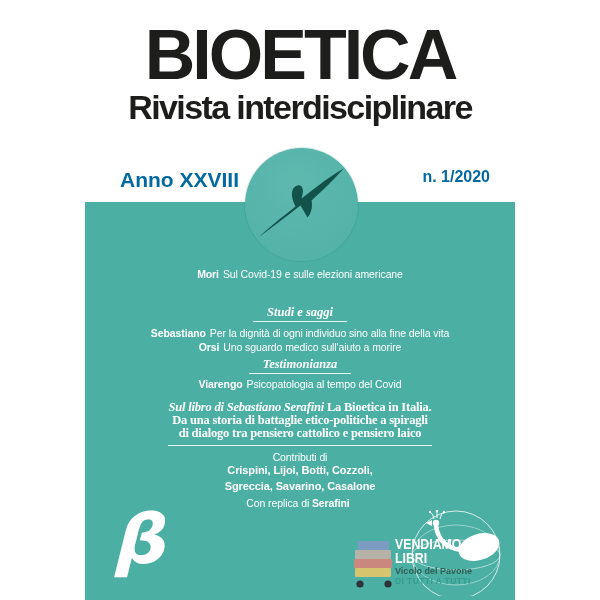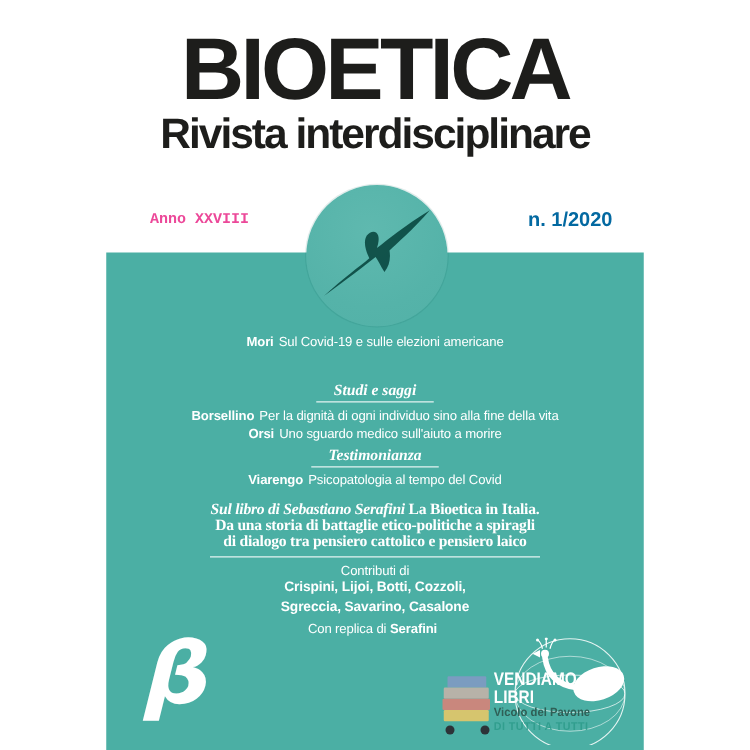--- a/index.html
+++ b/index.html
@@ -4,21 +4,21 @@
 <style>
   html,body{margin:0;padding:0;background:#ffffff;}
   .page{position:relative;width:600px;height:600px;background:#ffffff;overflow:hidden;
         font-family:"Liberation Sans",sans-serif;border-radius:20px;}
 
   
   .title{position:absolute;top:20px;left:0;width:100%;text-align:center;margin:0;
          font-size:70px;font-weight:700;letter-spacing:-3px;color:#1d1d1b;line-height:1;}
   .subtitle{position:absolute;top:90px;left:0;width:100%;text-align:center;
          font-size:34px;font-weight:700;letter-spacing:-1.6px;color:#1d1d1b;line-height:1;}
-  .anno{position:absolute;top:168px;left:120px;font-size:12px;font-weight:700;color:#ec4899;font-family:Liberation Mono, monospace;}
+  .anno{position:absolute;top:168px;left:120px;font-size:21px;font-weight:700;color:#0369a1;}
   .issue{position:absolute;top:168px;right:110px;font-size:16px;font-weight:700;color:#0369a1;}
 
   
   .panel{position:absolute;left:85px;top:202px;width:430px;height:398px;background:#4bafa4;}
   .logo-circle{position:absolute;left:245px;top:148px;width:113px;height:113px;border-radius:50%;
          background:radial-gradient(circle at 45% 32%, #5fb9af 0%, #55b3a9 62%, #52b1a7 100%);
          box-shadow:0 0 0 1px rgba(20,100,92,0.12);}
   .logo-circle svg{position:absolute;left:0;top:0;}
 
   
@@ -75,21 +75,21 @@
   </div>
 
   <div class="line r0">
     <span class="au">Mori</span><span>Sul Covid-19 e sulle elezioni americane</span>
   </div>
 
   <div class="line h1">
     <span class="heading">Studi e saggi</span>
   </div>
   <div class="line r2">
-    <span class="au">Borsellino</span><span>Per la dignità di ogni individuo sino alla fine della vita</span>
+    <span class="au">Sebastiano</span><span>Per la dignità di ogni individuo sino alla fine della vita</span>
   </div>
   <div class="line h2">
     <span class="heading">Testimonianza</span>
   </div>
 
   <div class="line r3">
     <span class="au">Orsi</span><span>Uno sguardo medico sull'aiuto a morire</span>
   </div>
   <div class="line r4">
     <span class="au">Viarengo</span><span>Psicopatologia al tempo del Covid</span>

